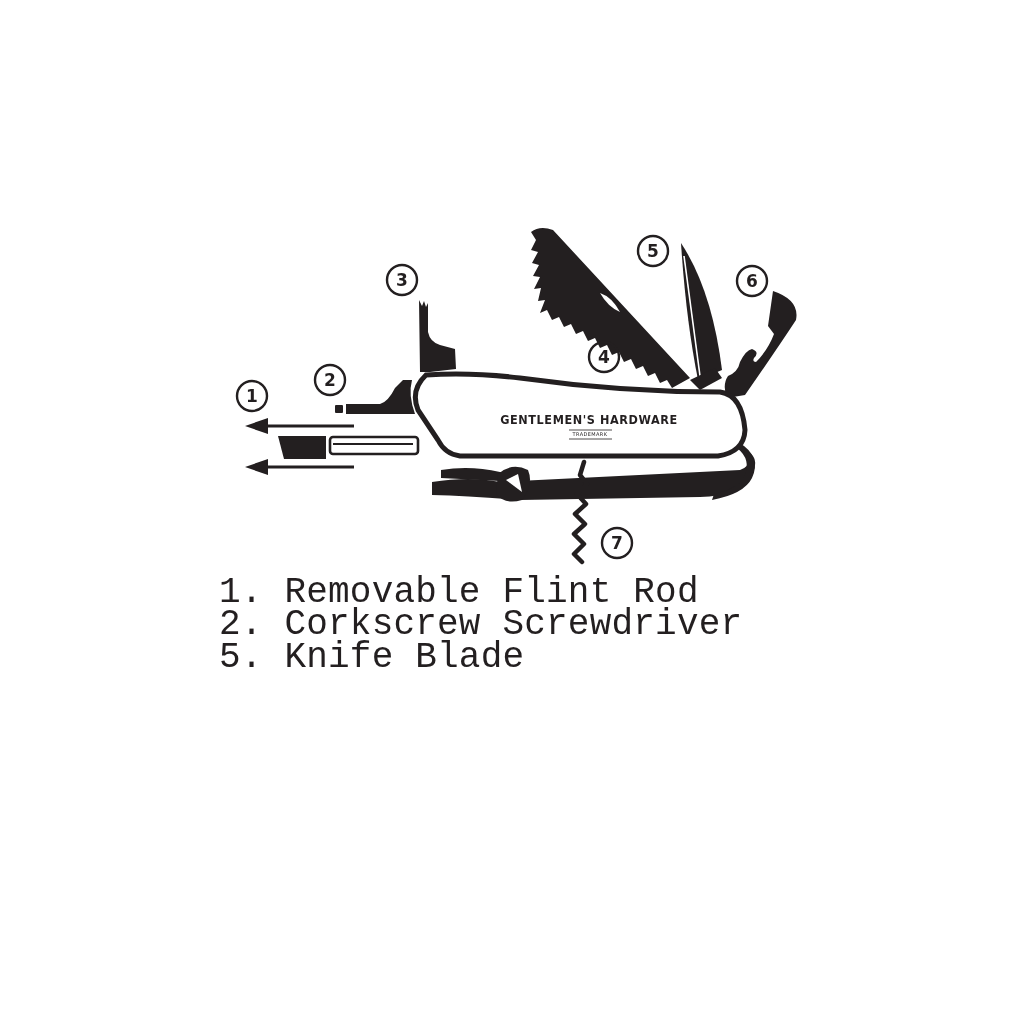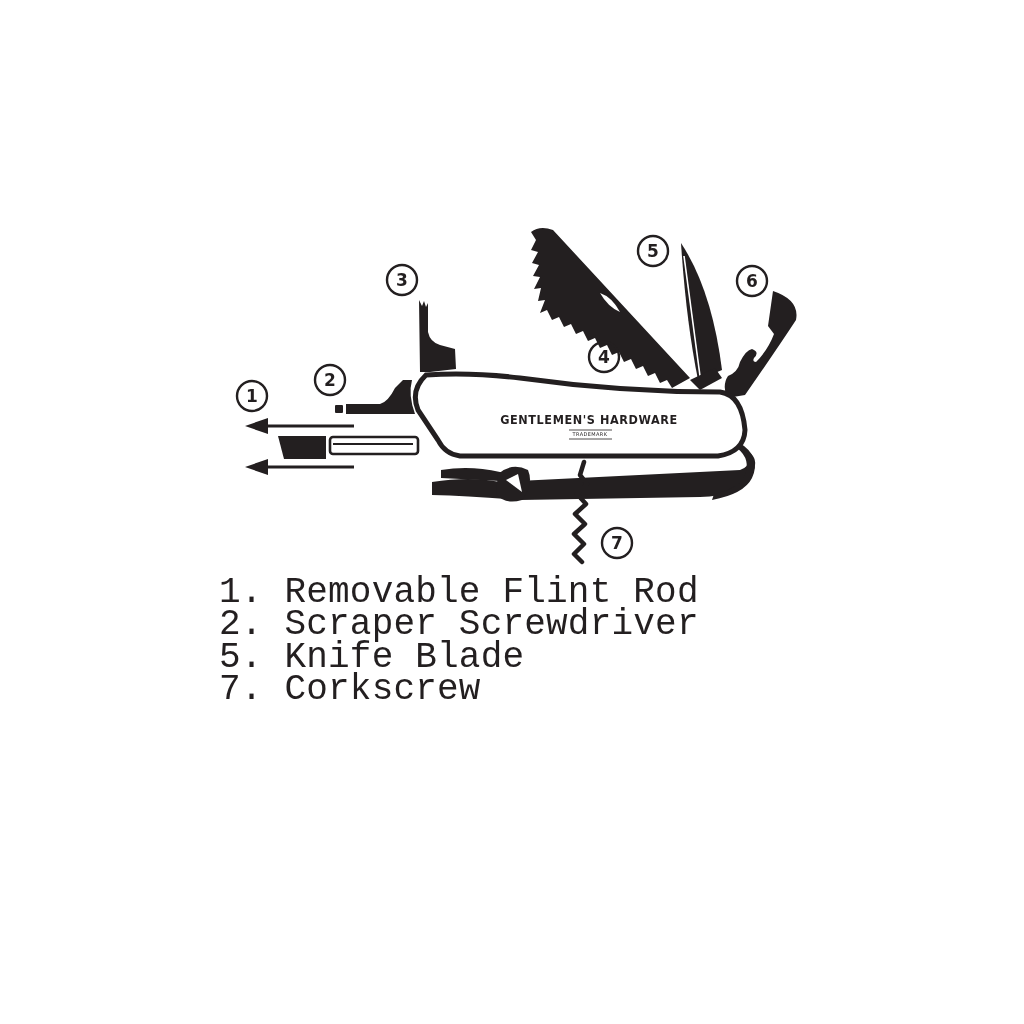--- a/index.html
+++ b/index.html
@@ -95,16 +95,15 @@
     <text x="402" y="286">3</text>
     <text x="604" y="363">4</text>
     <text x="653" y="257">5</text>
     <text x="752" y="287">6</text>
     <text x="617" y="549">7</text>
   </g>
 </svg>
 
 <ul class="legend">
   <li><span class="num">1.</span> <span>Removable Flint Rod</span></li>
-  <li><span class="num">2.</span> <span>Scraper Screwdriver</span></li>
+  <li><span class="num">2.</span> <span>Corkscrew Screwdriver</span></li>
   <li><span class="num">5.</span> <span>Knife Blade</span></li>
-  <li><span class="num">7.</span> <span>Corkscrew</span></li>
 </ul>
 
 </body></html>

